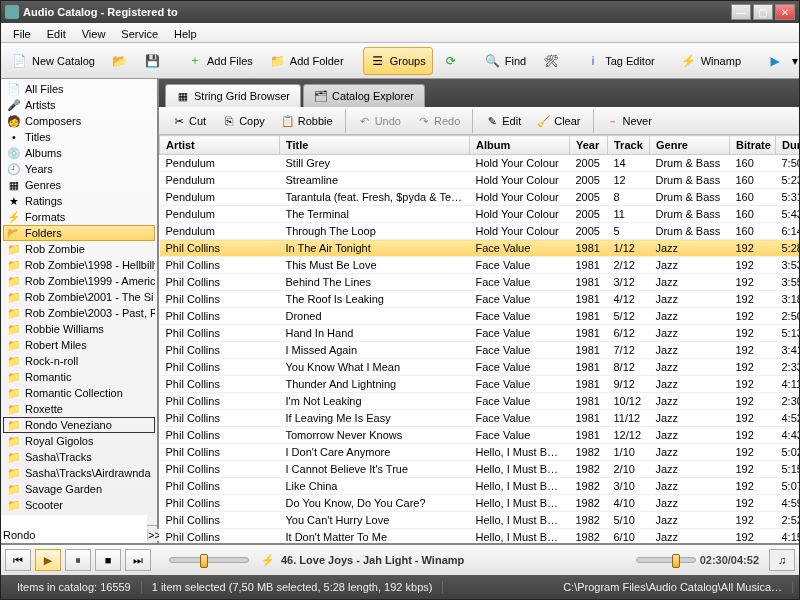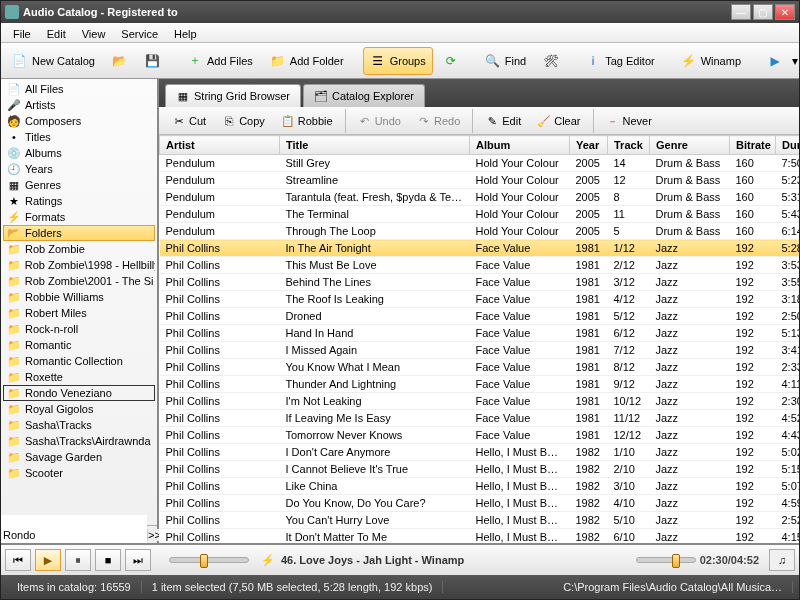--- a/index.html
+++ b/index.html
@@ -174,21 +174,29 @@
           <div class="tree-item">
             <span class="ico folder-ico"></span>
             <span>Rob Zombie</span>
           </div>
           <div class="tree-item">
             <span class="ico folder-ico"></span>
             <span>Rob Zombie\1998 - Hellbilly</span>
           </div>
           <div class="tree-item">
             <span class="ico folder-ico"></span>
+            <span>Rob Zombie\1999 - Americ</span>
+          </div>
+          <div class="tree-item">
+            <span class="ico folder-ico"></span>
             <span>Rob Zombie\2001 - The Si</span>
+          </div>
+          <div class="tree-item">
+            <span class="ico folder-ico"></span>
+            <span>Rob Zombie\2003 - Past, P</span>
           </div>
           <div class="tree-item">
             <span class="ico folder-ico"></span>
             <span>Robbie Williams</span>
           </div>
           <div class="tree-item">
             <span class="ico folder-ico"></span>
             <span>Robert Miles</span>
           </div>
           <div class="tree-item">

